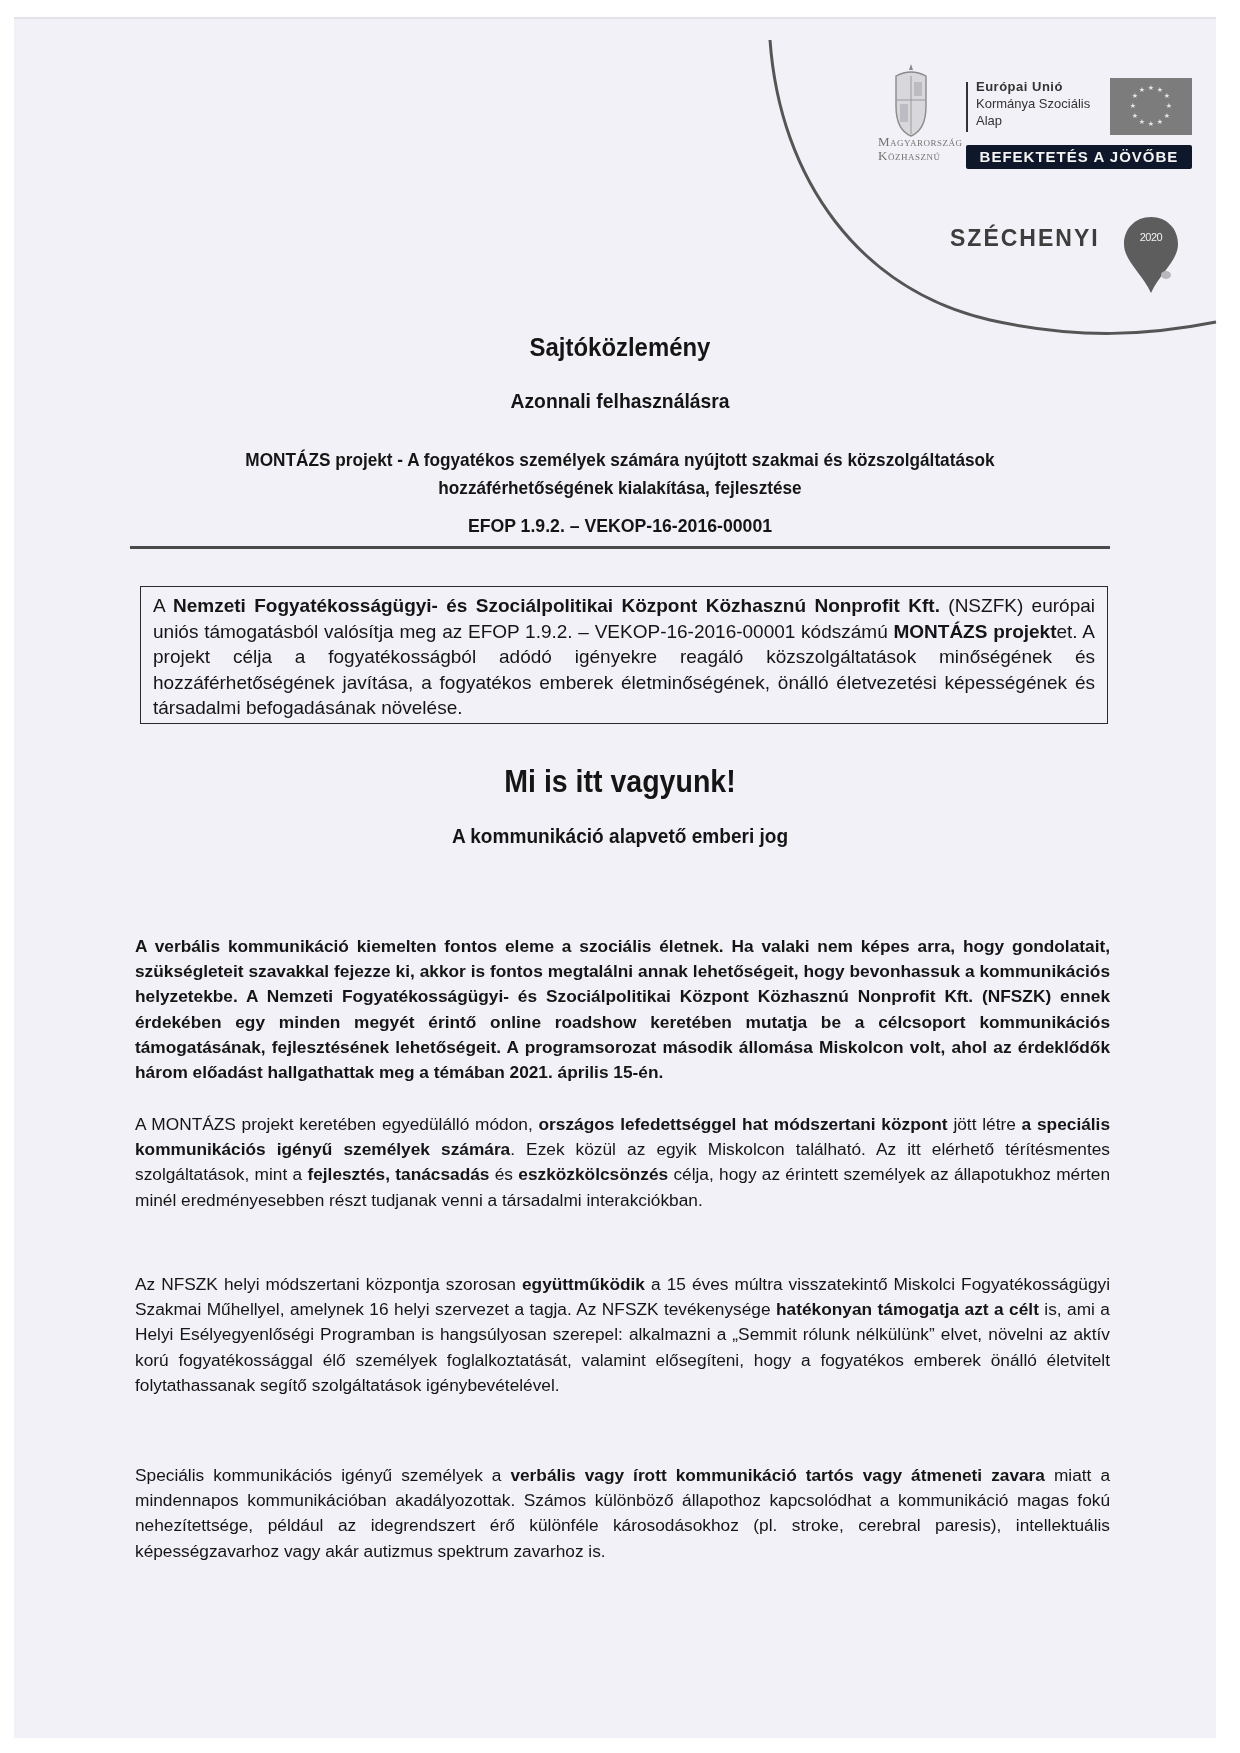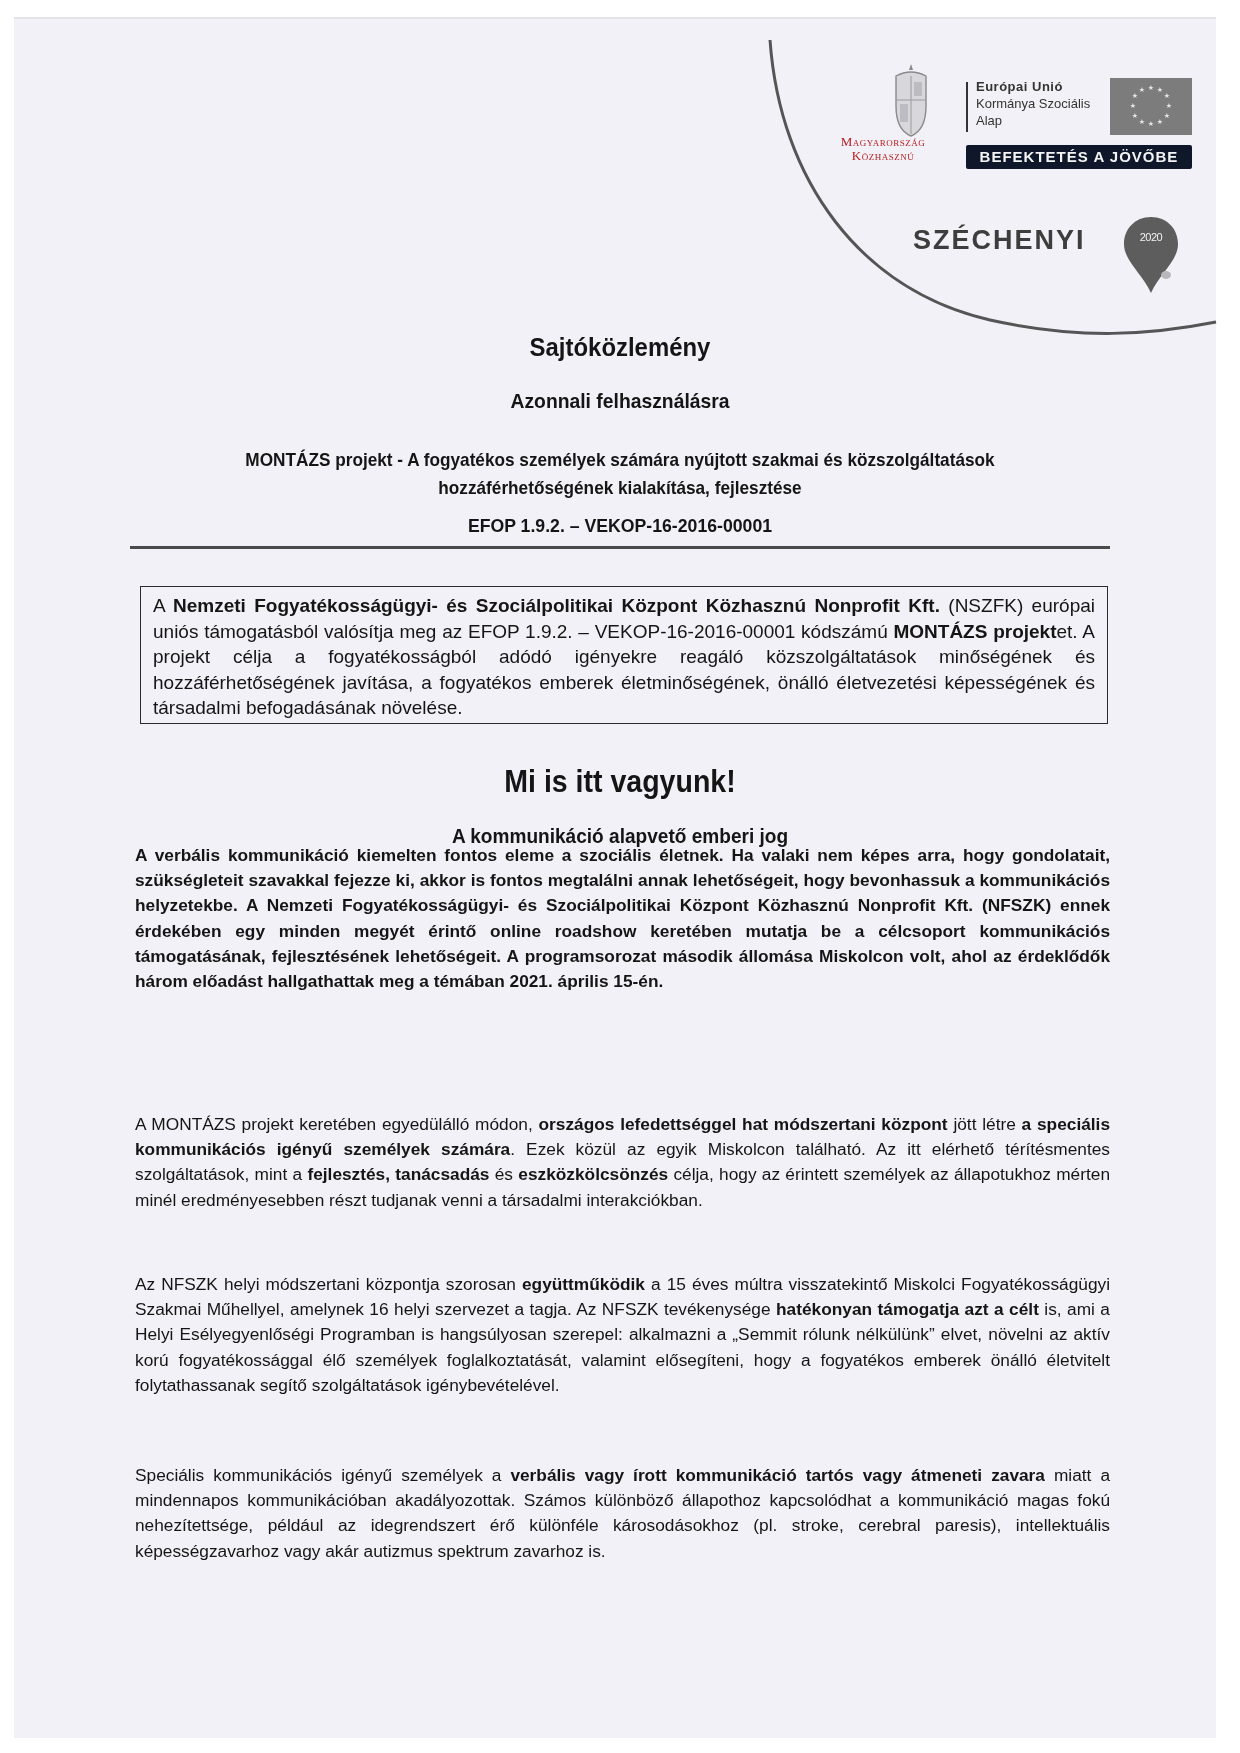--- a/index.html
+++ b/index.html
@@ -5,51 +5,51 @@
   html, body { margin: 0; padding: 0; background: #ffffff; }
   body { width: 1240px; height: 1753px; position: relative; overflow: hidden;
          font-family: "Liberation Sans", sans-serif; color: #151515; }
   .page { position: absolute; left: 14px; top: 17px; width: 1202px; height: 1719px;
           background: #f2f1f8; border-top: 2px solid #e3e3ea; }
   .abs { position: absolute; }
 
   
   .arc { position: absolute; left: 0; top: 0; width: 1240px; height: 360px; pointer-events: none; }
   .crest { left: 888px; top: 62px; width: 46px; height: 76px; }
-  .gov-name { left: 808px; top: 135px; width: 150px; text-align: center;
+  .gov-name { left: 878px; top: 135px; width: 150px; text-align: left;
               font-family: "Liberation Serif", serif; font-size: 13px; line-height: 14px;
-              letter-spacing: 0.5px; color: #b91c1c; font-variant: small-caps; }
+              letter-spacing: 0.5px; color: #737373; font-variant: small-caps; }
   .eu-divider { left: 966px; top: 82px; width: 2px; height: 50px; background: #333; }
   .eu-text { left: 976px; top: 78px; font-size: 13px; line-height: 17px; color: #333; }
   .eu-text .b { font-weight: bold; letter-spacing: 0.5px; }
   .eu-flag { left: 1110px; top: 78px; width: 82px; height: 57px; background: #7c7c7c; }
   .banner { left: 966px; top: 145px; width: 226px; height: 24px; background: #0f172a;
             color: #f4f4f4; font-size: 15px; font-weight: bold; letter-spacing: 1px;
             text-align: center; line-height: 24px; border-radius: 2px; }
-  .szech { left: 913px; top: 225px; font-size: 27px; font-weight: bold; letter-spacing: 2px; color: #3d3d3d; }
+  .szech { left: 950px; top: 225px; font-size: 23px; font-weight: bold; letter-spacing: 2px; color: #3d3d3d; }
   .pin { left: 1122px; top: 215px; width: 58px; height: 80px; }
 
   
   .center { left: 130px; width: 980px; text-align: center; }
   .t-sajto { top: 332px; font-size: 26px; font-weight: bold; transform: scaleX(0.92); }
   .t-azon { top: 389px; font-size: 21px; font-weight: bold; transform: scaleX(0.92); }
   .t-montazs { top: 446px; font-size: 18.5px; font-weight: bold; line-height: 28px; transform: scaleX(0.93); }
   .t-efop { top: 515px; font-size: 19px; font-weight: bold; transform: scaleX(0.93); }
   .rule { left: 130px; top: 546px; width: 980px; height: 3px; background: #4a4a4a; }
 
   .box { left: 140px; top: 586px; width: 966px; height: 136px; border: 1.5px solid #2a2a2a;
          padding: 0 0 0 0; }
   .box-p { position: absolute; left: 12px; top: 6px; width: 942px; font-size: 19px; line-height: 25.5px;
            text-align: justify; }
 
   .t-mi { top: 764px; font-size: 31px; font-weight: bold; transform: scaleX(0.92); }
   .t-komm { top: 824px; font-size: 20.5px; font-weight: bold; transform: scaleX(0.93); }
 
   .para { left: 135px; width: 975px; font-size: 17.3px; line-height: 25.2px; text-align: justify; }
-  .p1 { top: 843px; font-weight: bold; line-height: 25.2px; }
+  .p1 { top: 934px; font-weight: bold; line-height: 25.2px; }
   .p2 { top: 1112px; }
   .p3 { top: 1272px; }
   .p4 { top: 1463px; }
   b { font-weight: bold; }
 </style>
 </head>
 <body>
 
 <div class="page"></div>
 

